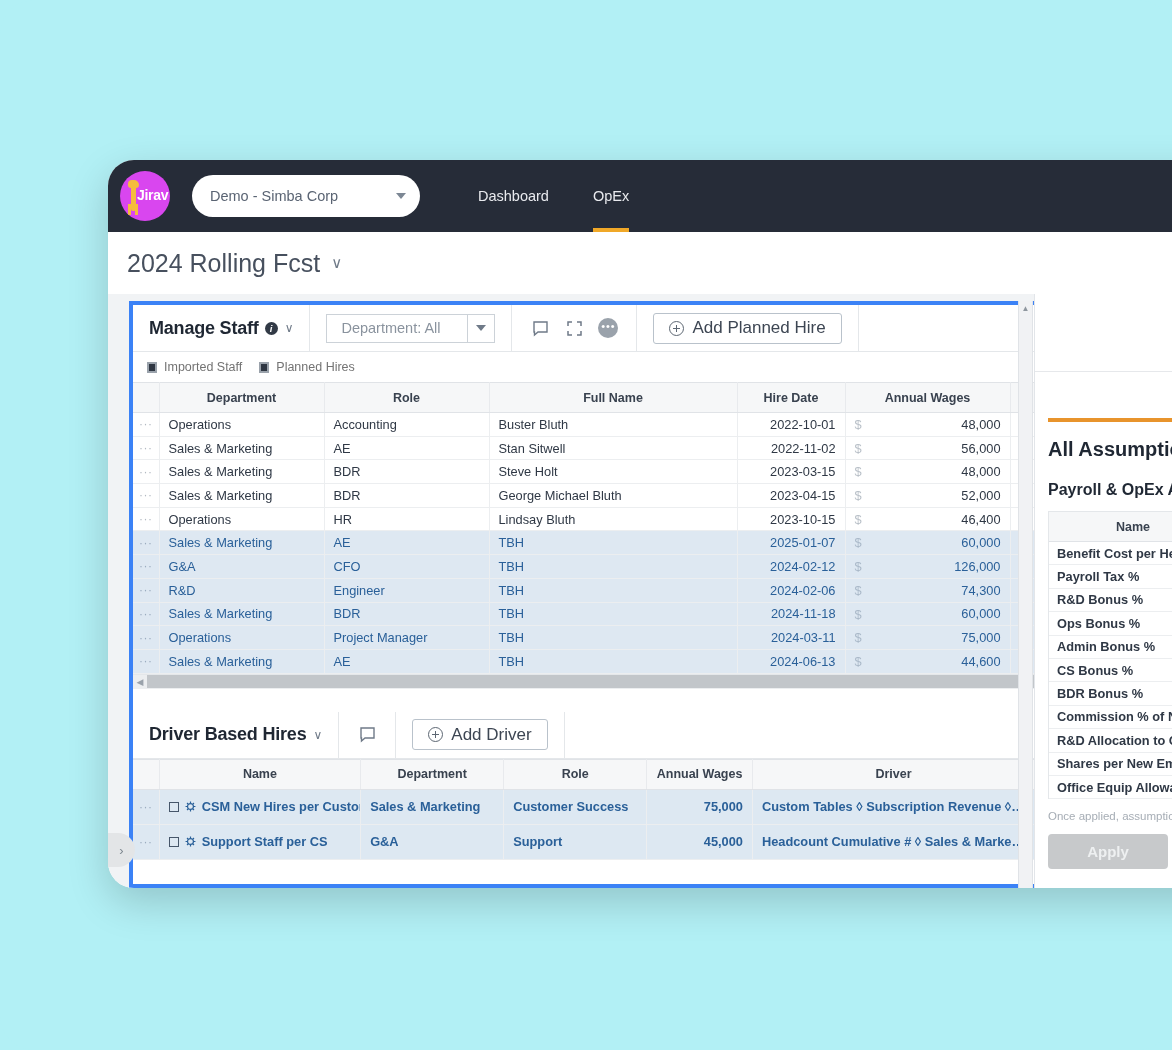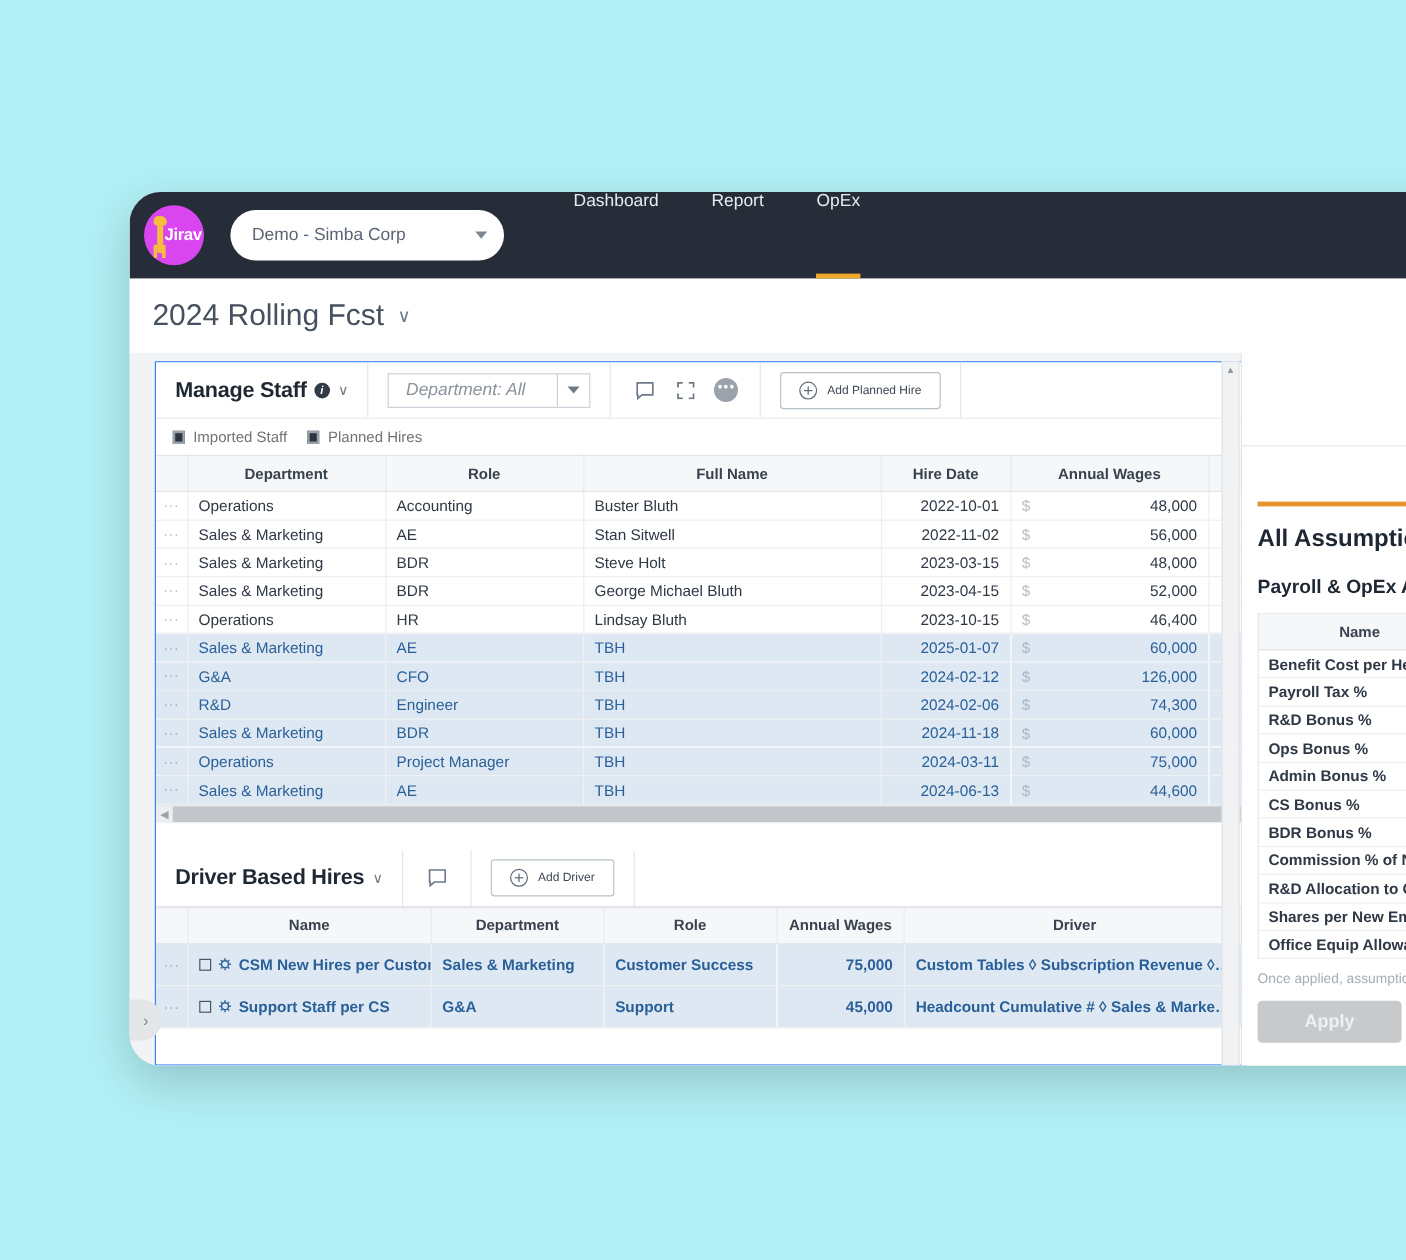--- a/index.html
+++ b/index.html
@@ -85,21 +85,21 @@
   }
   .caret-down {
     width: 0; height: 0;
     border-left: 5px solid transparent;
     border-right: 5px solid transparent;
     border-top: 6px solid #7c8794;
   }
 
   #nav-tabs { display: flex; height: 72px; align-items: stretch; }
   .nav-tab {
-    display: flex; 
+    display: flex; align-items: center;
     padding: 0 22px;
     color: #e8eaee; font-size: 14.5px;
     position: relative;
   }
   .nav-tab.active::after {
     content: "";
     position: absolute; left: 22px; right: 22px; bottom: 0;
     height: 4px; background: #f0a828;
   }
 
@@ -123,21 +123,21 @@
     height: 594px;
     background: #f1f3f5;
     display: flex;
   }
 
   #left-pane {
     position: relative;
     width: 910px;
     margin: 7px 0 0 21px;
     background: #fff;
-    border: 1px solid #3b82f6;
+    border: 4px solid #3b82f6;
     overflow: hidden;
   }
 
   
   .panel-toolbar {
     height: 47px;
     display: flex; align-items: stretch;
     border-bottom: 1px solid #e4e7ea;
     background: #fff;
   }
@@ -160,21 +160,21 @@
   }
   .small-caret { color: #6f7a88; font-size: 12px; }
 
   .select-box {
     display: flex; align-items: stretch;
     height: 29px; border: 1px solid #ccd2d8; background: #fff;
   }
   .select-box .sb-val {
     display: flex; align-items: center;
     padding: 0 14px; width: 140px;
-    font-size: 14.5px; color: #8a939e; font-style: italic;
+    font-size: 14.5px; color: #8a939e;
   }
   .select-box .sb-arrow {
     width: 27px; border-left: 1px solid #ccd2d8;
     display: flex; align-items: center; justify-content: center;
   }
 
   .icon-btn {
     width: 24px; height: 24px;
     display: flex; align-items: center; justify-content: center;
     margin-right: 10px;
@@ -186,21 +186,21 @@
     display: flex; align-items: center; justify-content: center;
     color: #fff; font-size: 11px; letter-spacing: 1px;
     line-height: 6px; padding-bottom: 4px;
   }
 
   .outline-btn {
     display: inline-flex; align-items: center; gap: 8px;
     height: 31px; padding: 0 15px;
     border: 1px solid #b9c2cb; border-radius: 3px;
     background: #fff;
-    font-size: 10px; color: #3d4653;
+    font-size: 17px; color: #3d4653;
   }
   .plus-circle {
     width: 15px; height: 15px; border-radius: 50%;
     border: 1px solid #5d6773; position: relative;
     flex: 0 0 auto;
   }
   .plus-circle::before, .plus-circle::after {
     content: ""; position: absolute; background: #5d6773;
   }
   .plus-circle::before { left: 3px; right: 3px; top: 6px; height: 1px; }
@@ -405,23 +405,20 @@
     </div>
 
     <div id="company-select">
       <div class="cs-label">Demo - Simba Corp</div>
       <div class="caret-down"></div>
     </div>
 
     <div id="nav-tabs">
       <div class="nav-tab">
         <span>Dashboard</span>
-      </div>
-      <div class="nav-tab">
-        <span>Report</span>
       </div>
       <div class="nav-tab active">
         <span>OpEx</span>
       </div>
     </div>
   </div>
 
   <div id="page-header">
     <div id="page-title">2024 Rolling Fcst</div>
     <div id="page-title-caret">∨</div>

